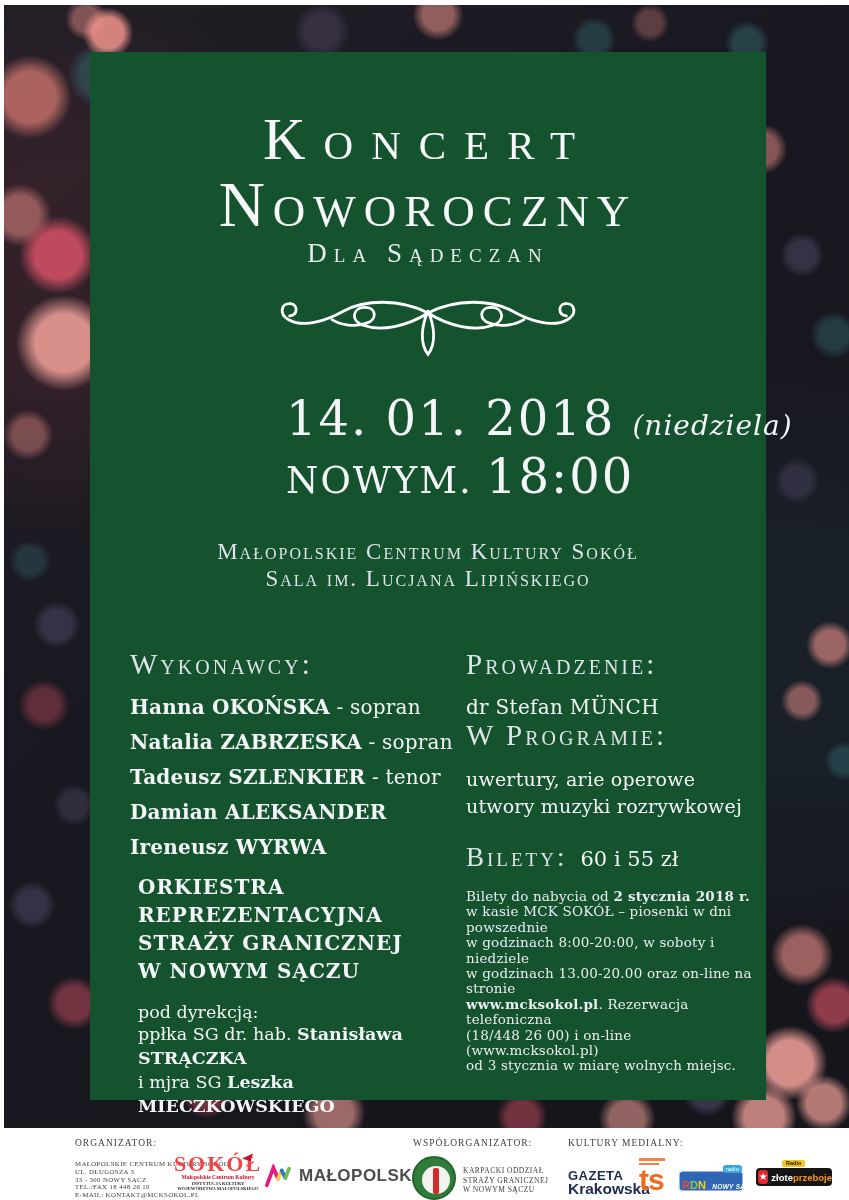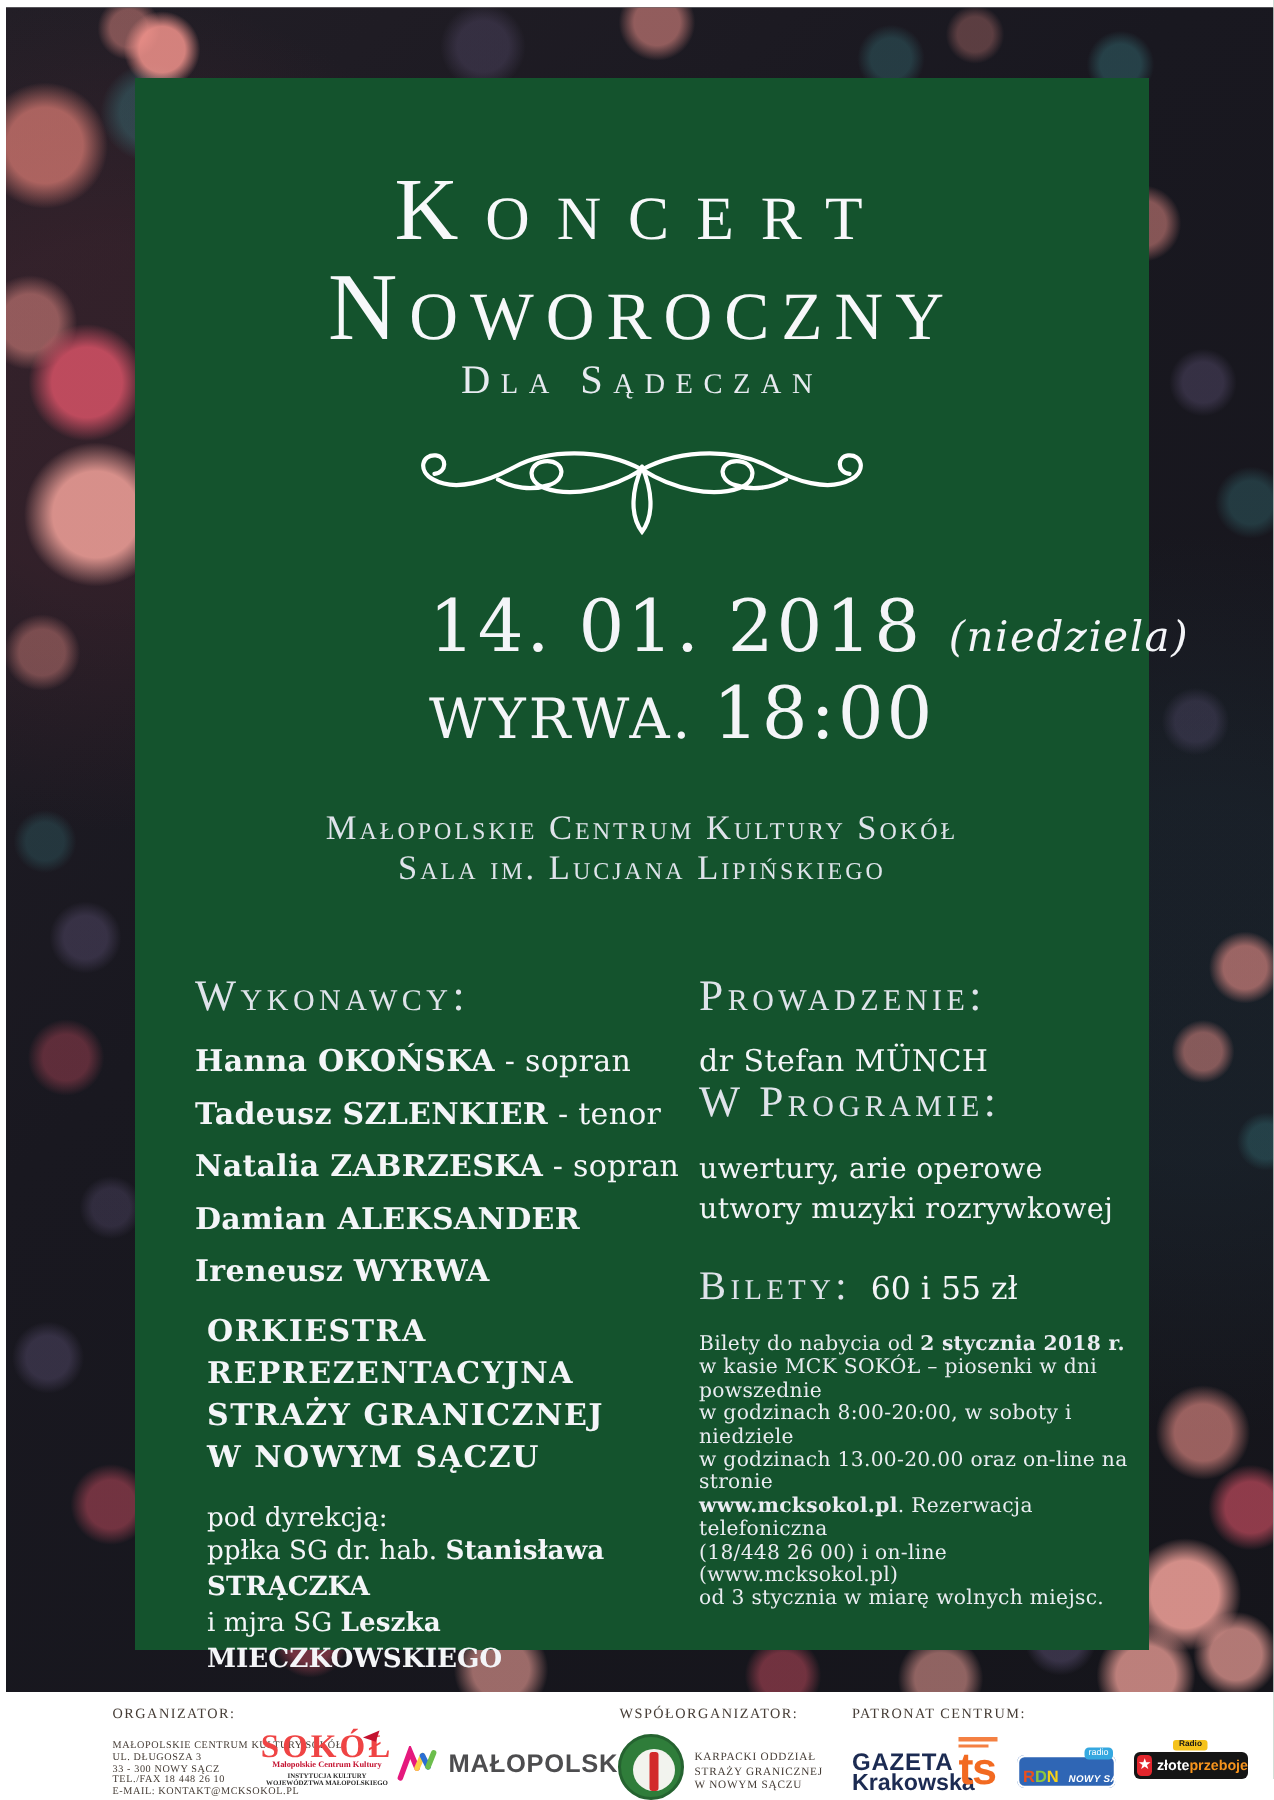--- a/index.html
+++ b/index.html
@@ -128,21 +128,21 @@
   .malopolska { position:absolute; left:264px; top:36px; display:flex; align-items:center; font-family:"Liberation Sans",sans-serif; }
   .malopolska .m-mark { width:28px; height:24px; margin-right:7px; }
   .malopolska .m-text { font-size:17px; font-weight:bold; color:#4d4d4f; letter-spacing:.5px; }
   .badge { position:absolute; left:412px; top:28px; width:44px; height:44px; border-radius:50%;
            background:#2f7d3a; border:2px solid #256330; overflow:hidden; }
   .badge .inner { position:absolute; left:8px; top:8px; width:28px; height:28px; border-radius:50%; background:#f2f3ee; }
   .badge .stripe { position:absolute; left:19px; top:10px; width:6px; height:26px; background:#d22b2b; border-radius:2px; }
   .karpacki { position:absolute; left:463px; top:38px; font-family:"Liberation Serif",serif; }
   .karpacki div { font-size:7.5px; line-height:9.6px; letter-spacing:.5px; }
   .gazeta { position:absolute; left:568px; top:42px; font-family:"Liberation Sans",sans-serif; color:#1c2b52; }
-  .gazeta .g1 { font-size:16px; font-weight:bold; line-height:11px; letter-spacing:.5px; }
+  .gazeta .g1 { font-size:13px; font-weight:bold; line-height:11px; letter-spacing:.5px; }
   .gazeta .g2 { font-size:15.5px; font-weight:bold; line-height:15px; }
   .ts { position:absolute; left:639px; top:30px; font-family:"Liberation Sans",sans-serif; color:#f26a21; }
   .ts .mini { width:26px; height:2.5px; background:#f26a21; margin-bottom:2px; opacity:.85; }
   .ts .mini2 { width:20px; }
   .ts .ts-text { font-size:30px; font-weight:bold; line-height:26px; letter-spacing:-1px; }
   .rdn { position:absolute; left:678px; top:42px; width:66px; height:22px; background:#2f66b5; border-radius:5px;
          font-family:"Liberation Sans",sans-serif; box-shadow:0 0 0 1.5px #ffffff inset; }
   .rdn .radio-tab { position:absolute; right:2px; top:-5px; background:#35a8e0; color:#fff; font-size:6px; padding:0 3px; border-radius:3px; line-height:8px; }
   .rdn .rdn-line { position:absolute; left:4px; top:5px; white-space:nowrap; }
   .rdn .rl { font-weight:bold; font-size:11px; }
@@ -178,35 +178,35 @@
           <path d="M170,20 C148,34 120,40 101,33 C87,28 90,14 103,14 C115,14 117,27 104,31 C92,35 78,33 68,27"></path>
         </g>
       </g>
     </svg>
 
     <div class="date-line">
       <span class="date">14. 01. 2018</span>
       <span class="weekday">(niedziela)</span>
     </div>
     <div class="time-line">
-      <span class="time-label">WYRWA.</span>
+      <span class="time-label">NOWYM.</span>
       <span class="time-value">18:00</span>
     </div>
 
     <div class="venue">
       <div>Małopolskie Centrum Kultury Sokół</div>
       <div>Sala im. Lucjana Lipińskiego</div>
     </div>
 
     <div class="col col-left">
       <div class="sec-head">Wykonawcy:</div>
 
       <div class="perf-row"><b>Hanna OKOŃSKA</b><span> - sopran</span></div>
+      <div class="perf-row"><b>Natalia ZABRZESKA</b><span> - sopran</span></div>
       <div class="perf-row"><b>Tadeusz SZLENKIER</b><span> - tenor</span></div>
-      <div class="perf-row"><b>Natalia ZABRZESKA</b><span> - sopran</span></div>
       <div class="perf-row"><b>Damian ALEKSANDER</b><span></span></div>
       <div class="perf-row"><b>Ireneusz WYRWA</b><span></span></div>
 
       <div class="orchestra">
         <div>ORKIESTRA</div>
         <div>REPREZENTACYJNA</div>
         <div>STRAŻY GRANICZNEJ</div>
         <div>W NOWYM SĄCZU</div>
       </div>
 
@@ -273,21 +273,21 @@
     <div class="badge">
       <div class="inner"></div>
       <div class="stripe"></div>
     </div>
     <div class="karpacki">
       <div>KARPACKI ODDZIAŁ</div>
       <div>STRAŻY GRANICZNEJ</div>
       <div>W NOWYM SĄCZU</div>
     </div>
 
-    <div class="f-label" style="left:568px; top:10px;">PATRONAT CENTRUM:</div>
+    <div class="f-label" style="left:568px; top:10px;">KULTURY MEDIALNY:</div>
     <div class="gazeta">
       <div class="g1">GAZETA</div>
       <div class="g2">Krakowska</div>
     </div>
     <div class="ts">
       <div class="mini"></div>
       <div class="mini mini2"></div>
       <div class="ts-text">ts</div>
     </div>
     <div class="rdn">

